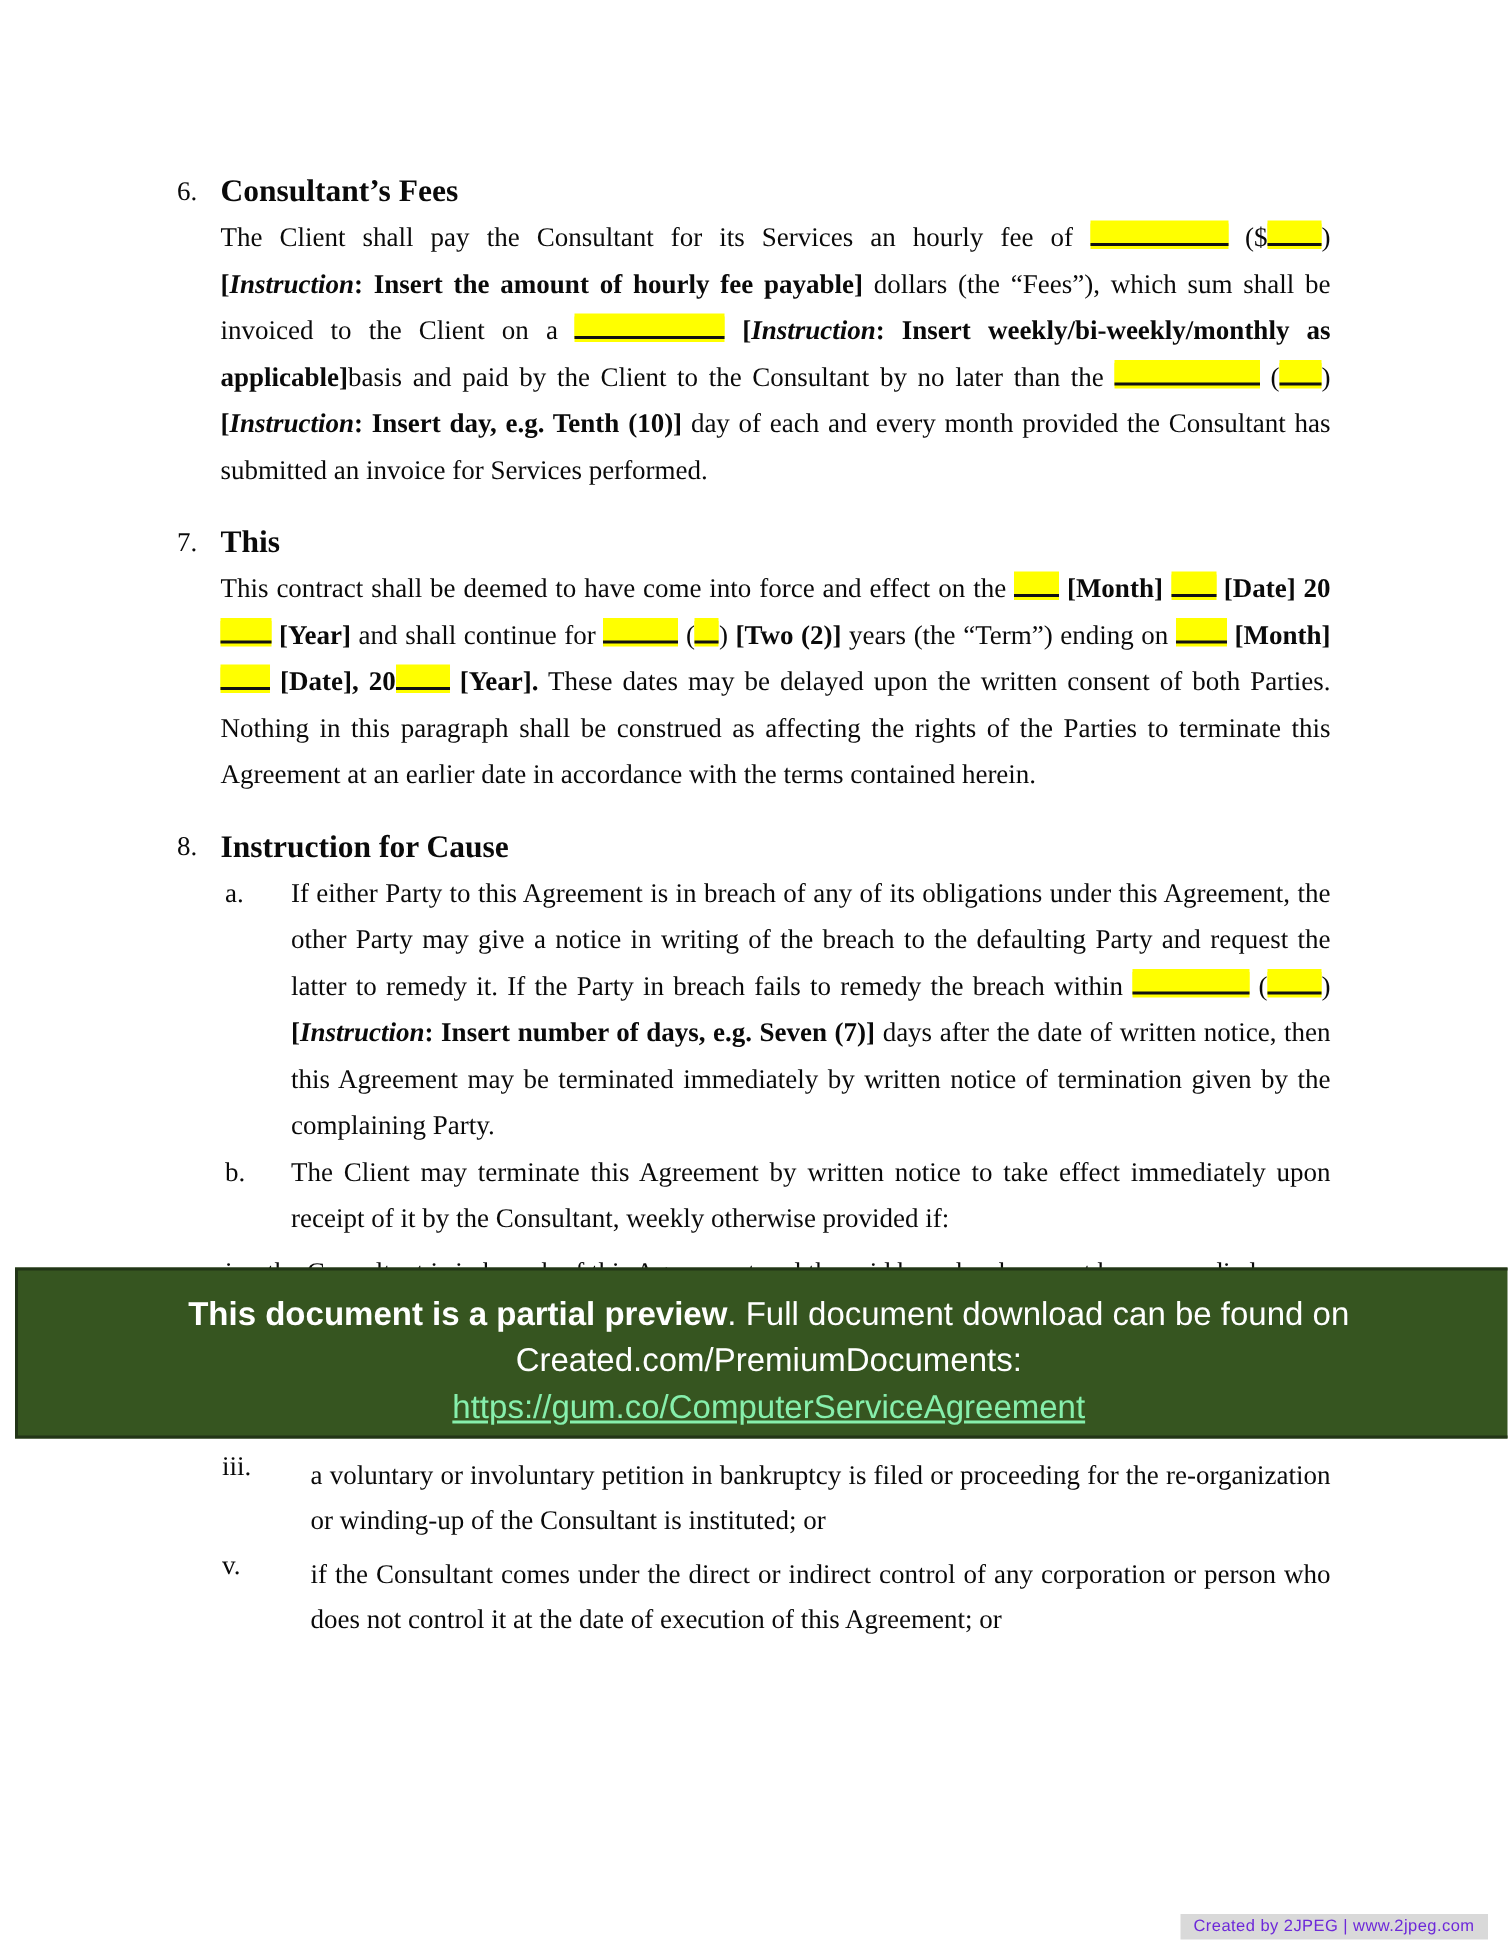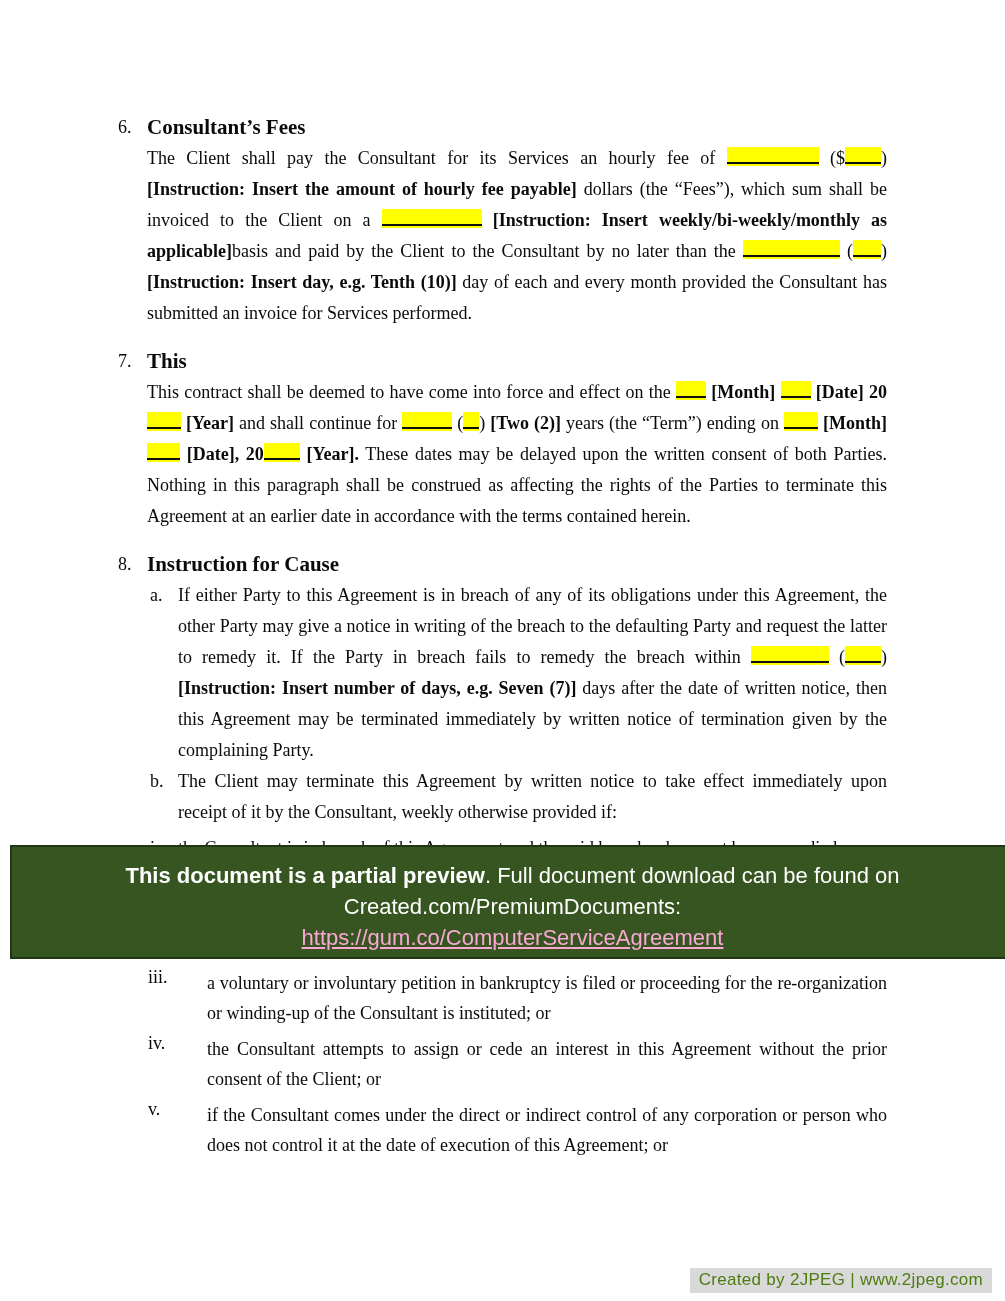--- a/index.html
+++ b/index.html
@@ -20,23 +20,23 @@
   .sec-head { display: flex; line-height: 31px; }
   .num { width: 29px; font-weight: normal; flex: none; }
   .title { font-weight: bold; margin: 0; font-size: 21px; line-height: 31px; }
   .body {
     margin: 0 0 0 29px;
     text-align: justify;
     line-height: 31px;
   }
   .sub { display: flex; margin-left: 32px; }
   .sub-label { width: 28px; flex: none; line-height: 31px; }
-  .sub .body { margin-left: 0; flex: 1; }
+  .sub .body { margin-left: 16px; flex: 1; }
   .b { font-weight: bold; }
-  .i { }
+  .i { font-style: italic; }
   .blank {
     display: inline-block;
     background: #ffff00;
     height: 15px;
     border-bottom: 2px solid #111111;
     box-shadow: 0 2px 0 #ffff00;
     vertical-align: baseline;
   }
   .obscured {
     position: absolute;
@@ -56,35 +56,35 @@
     border: 2px solid #223517;
     z-index: 2;
     color: #ffffff;
     font-family: "Liberation Sans", "DejaVu Sans", sans-serif;
     font-size: 22px;
     text-align: center;
     padding-top: 13px;
   }
   .banner-line { line-height: 31px; }
   .banner-link {
-    color: #f9a8d4;
+    color: #86efac;
     text-decoration: underline;
     cursor: pointer;
   }
   .romans { position: absolute; left: 148px; right: 118px; top: 962px; }
   .roman { display: flex; }
   .roman-label { width: 42px; flex: none; text-align: left; line-height: 31px; }
   .roman-body { flex: 1; margin-left: 17px; text-align: justify; line-height: 30px; margin-top: 6px; margin-bottom: 0; font-family: Liberation Serif, serif; }
   .watermark {
     position: absolute;
     right: 13px; bottom: 8px;
     background: rgba(212, 212, 212, 0.88);
-    color: #4d7c0f;
+    color: #6d28d9;
     font-family: "Liberation Sans", "DejaVu Sans", sans-serif;
-    font-size: 17px;
+    font-size: 11px;
     padding: 2px 9px 3px 9px;
     z-index: 3;
     letter-spacing: 0.3px;
   }
 </style>
 </head>
 <body>
 
 <div class="page">
 
@@ -133,24 +133,20 @@
       <a class="banner-link" href="#">https://gum.co/ComputerServiceAgreement</a>
     </div>
   </div>
 
   <div class="romans">
     <div class="roman">
       <span class="roman-label">iii.</span>
       <p class="roman-body">a voluntary or involuntary petition in bankruptcy is filed or proceeding for the re-organization or winding-up of the Consultant is instituted; or</p>
     </div>
     <div class="roman">
-      <span class="roman-label">iv.</span>
-      <p class="roman-body">the Consultant attempts to assign or cede an interest in this Agreement without the prior consent of the Client; or</p>
-    </div>
-    <div class="roman">
       <span class="roman-label">v.</span>
       <p class="roman-body">if the Consultant comes under the direct or indirect control of any corporation or person who does not control it at the date of execution of this Agreement; or</p>
     </div>
   </div>
 
   <div class="watermark">Created by 2JPEG | www.2jpeg.com</div>
 
 </div>
 
 </body></html>

